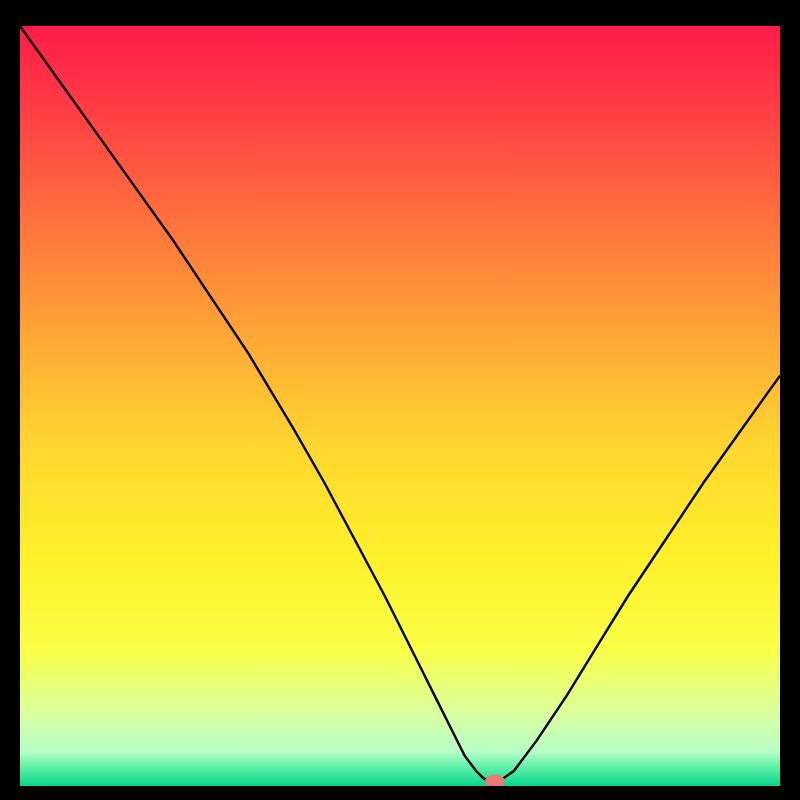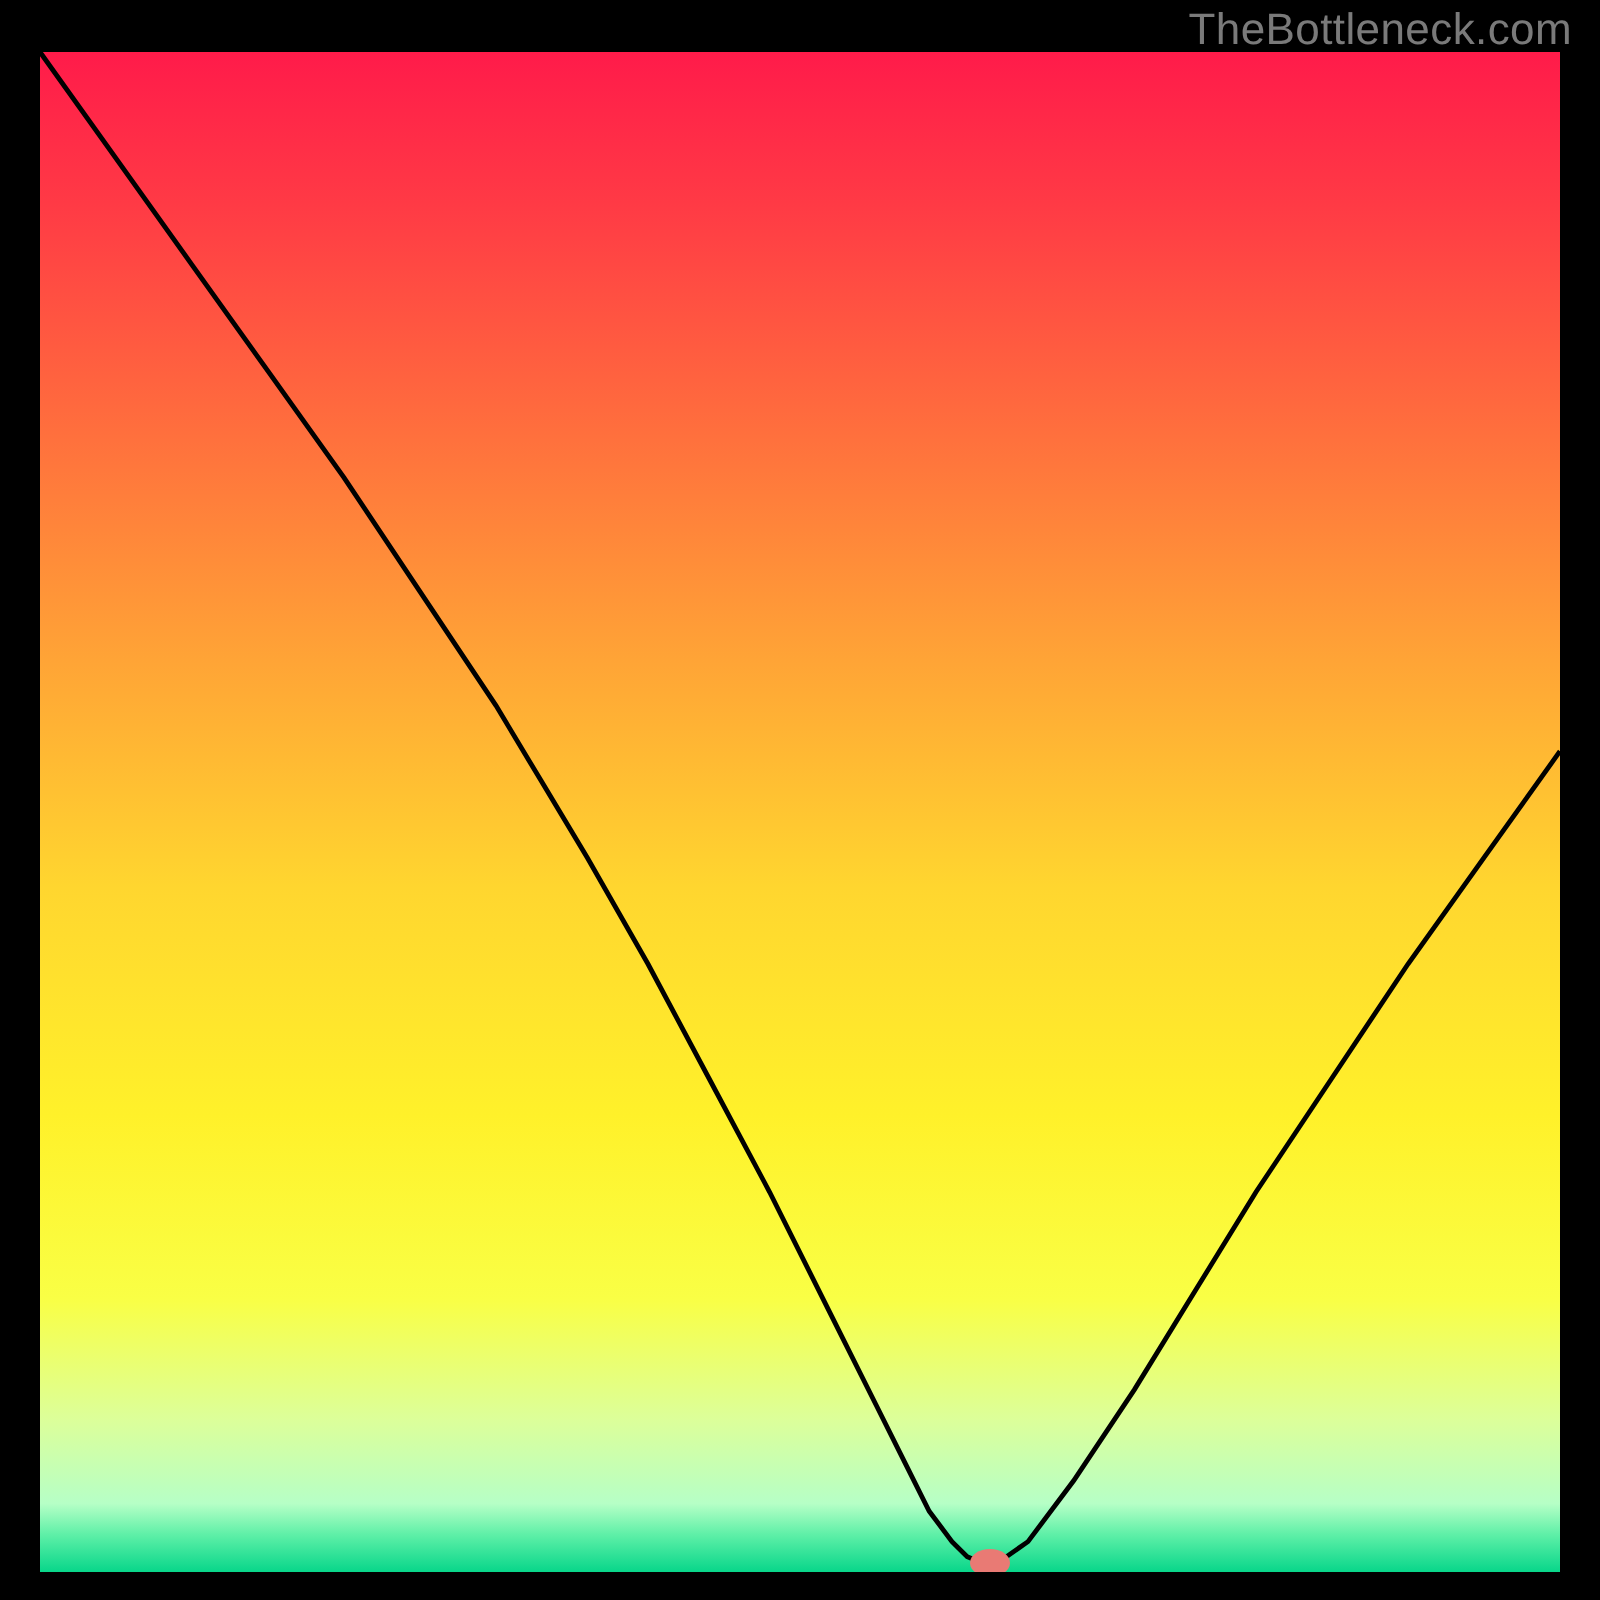--- a/index.html
+++ b/index.html
@@ -27,21 +27,20 @@
     top: 26px;
     width: 760px;
     height: 760px;
   }
   svg { display: block; }
 </style>
 </head>
 <body>
 
 <div class="frame">
-  <div class="watermark">TheBottleneck.com</div>
 
   <div class="plot-wrap">
     <svg id="chart-svg" width="760" height="760" viewBox="0 0 760 760" preserveAspectRatio="none">
       <defs>
         <linearGradient id="bg-grad" x1="0" y1="0" x2="0" y2="1">
             <stop offset="0.00%" stop-color="#ff1b4a"></stop>
             <stop offset="10.00%" stop-color="#ff3a45"></stop>
             <stop offset="25.00%" stop-color="#ff6f3d"></stop>
             <stop offset="40.00%" stop-color="#ffa436"></stop>
             <stop offset="55.00%" stop-color="#ffd62f"></stop>

